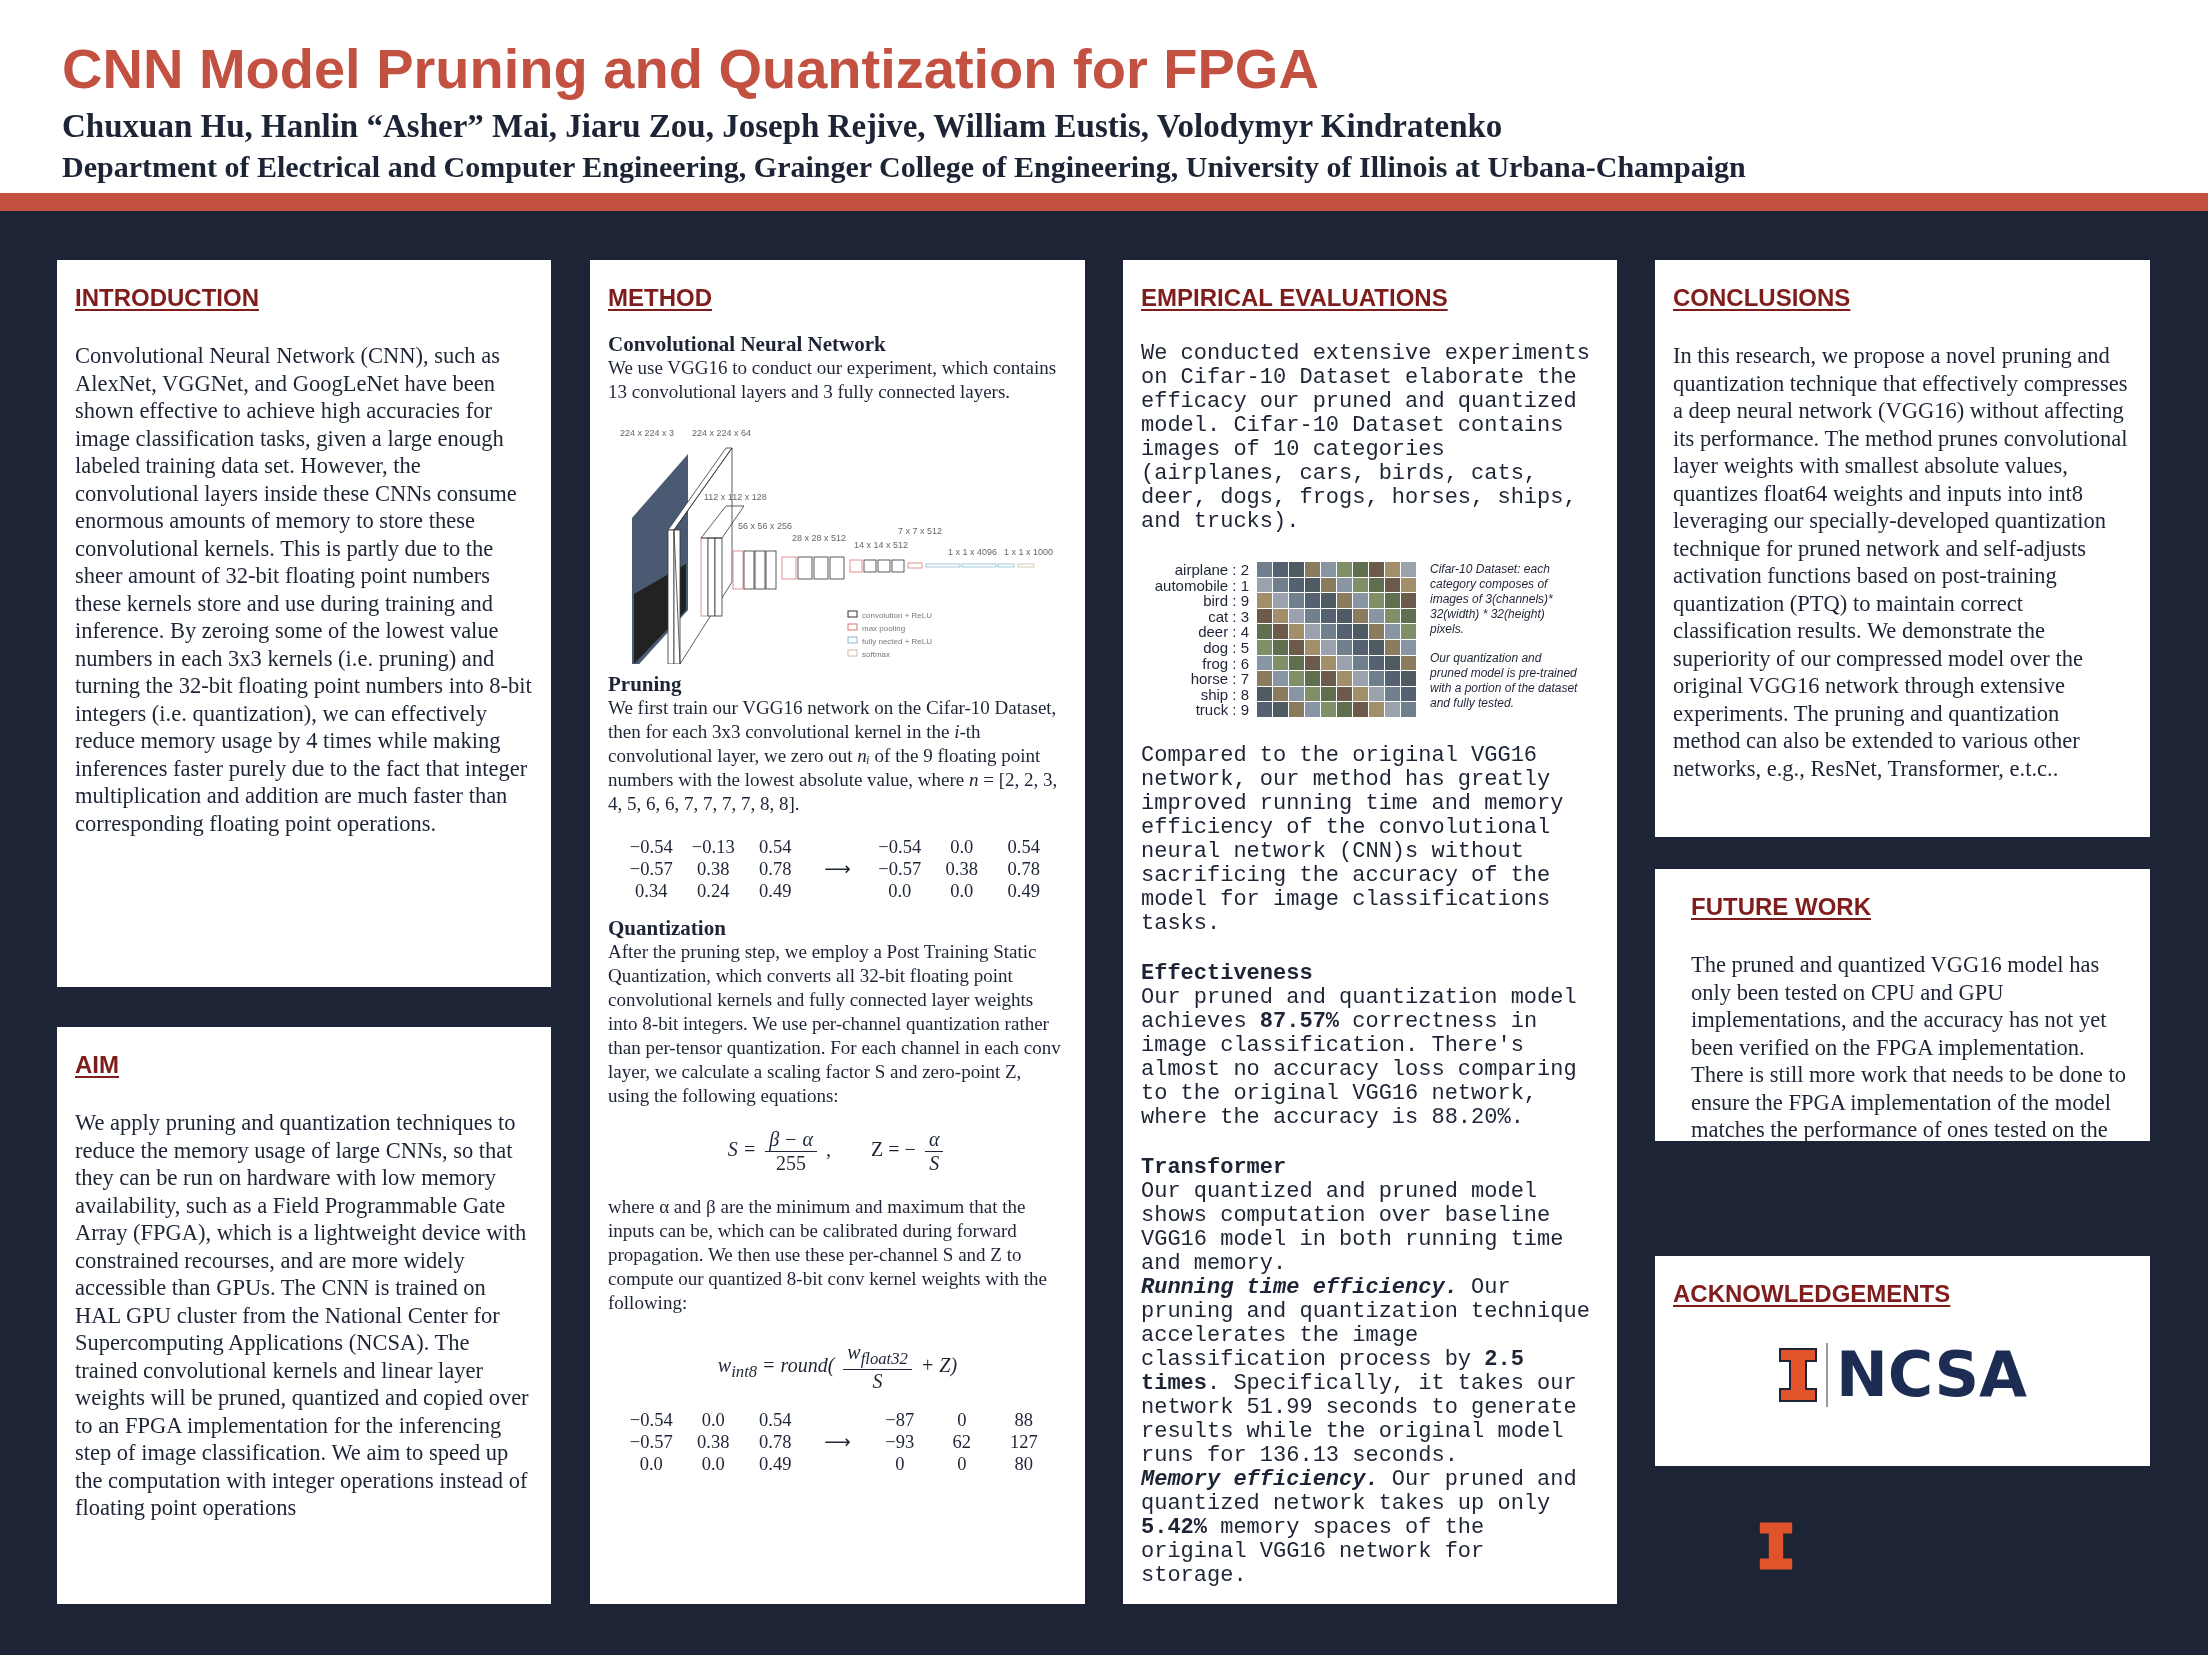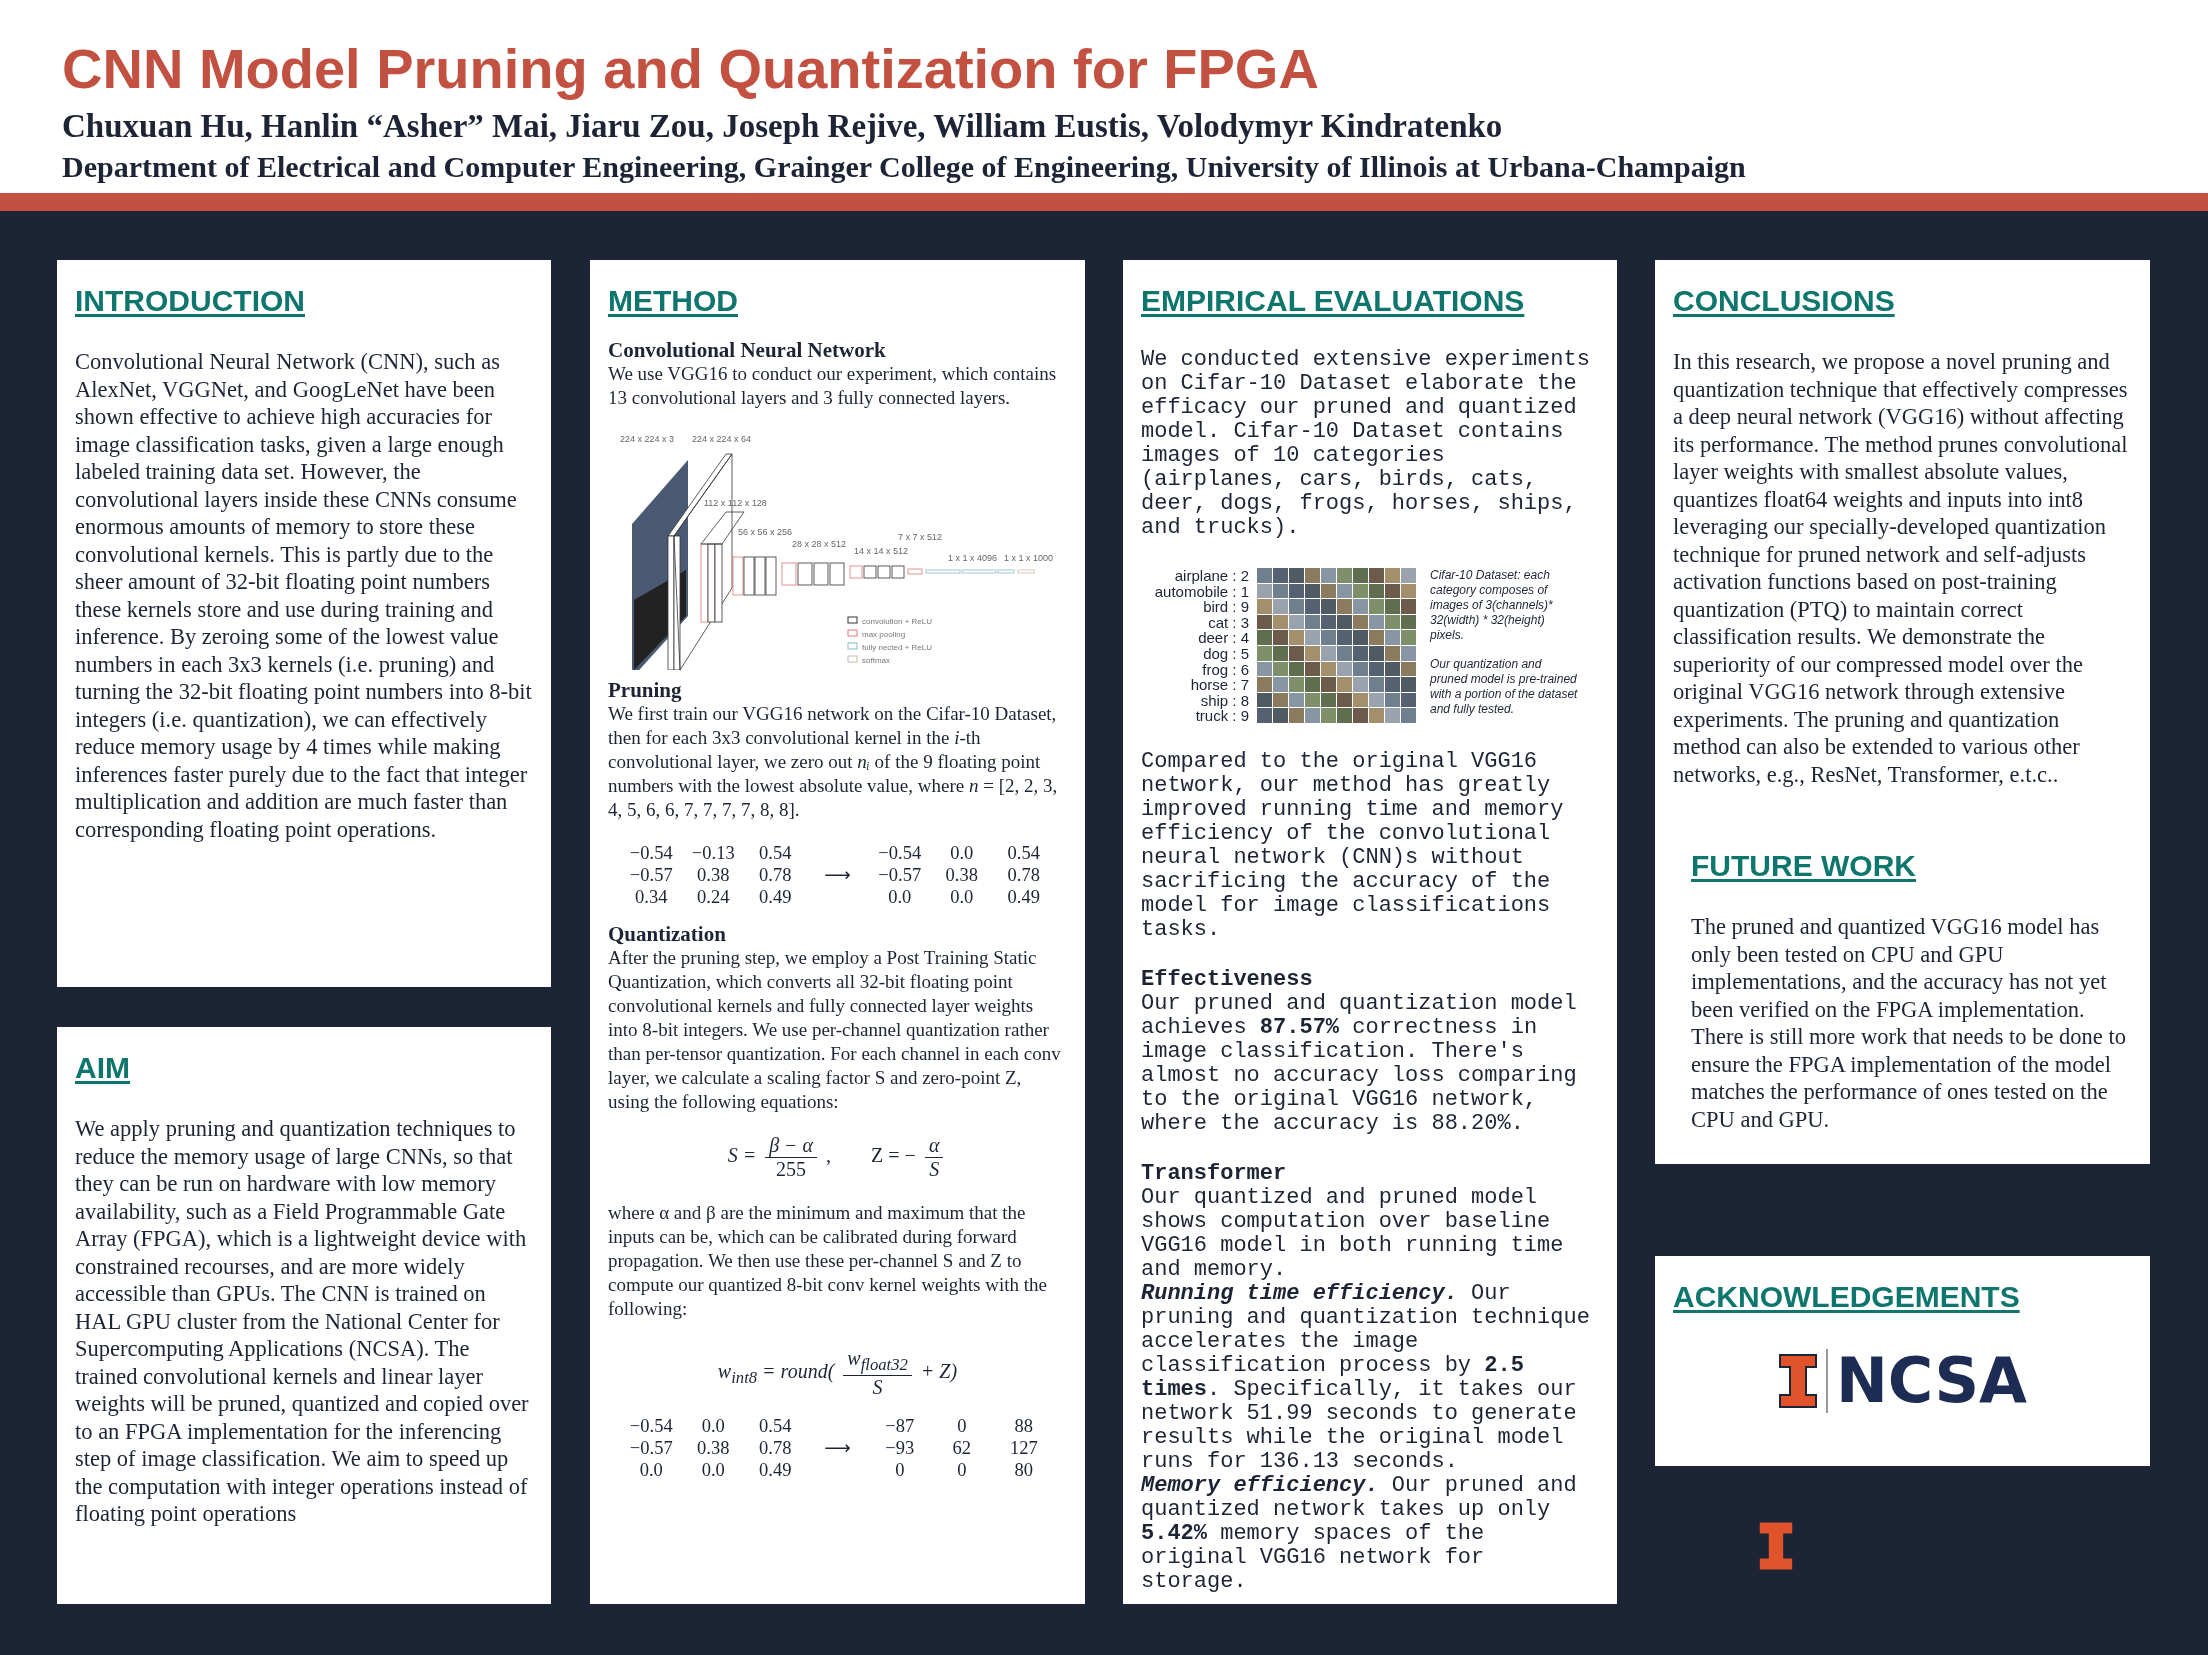--- a/index.html
+++ b/index.html
@@ -3,21 +3,21 @@
 <meta charset="utf-8">
 <style>
   html,body{margin:0;padding:0;}
   body{width:2208px;height:1655px;background:#1d2435;position:relative;overflow:hidden;font-family:"DejaVu Serif",serif;color:#1d2435;}
   .header{position:absolute;left:0;top:0;width:2208px;height:193px;background:#fff;}
   .title{position:absolute;left:62px;top:36px;font-family:"Liberation Sans",sans-serif;font-weight:bold;font-size:56px;color:#c35141;letter-spacing:0px;}
   .authors{position:absolute;left:62px;top:108px;font-family:"Liberation Serif",serif;font-weight:bold;font-size:33px;color:#1d2435;}
   .affil{position:absolute;left:62px;top:150px;font-family:"Liberation Serif",serif;font-weight:bold;font-size:30px;color:#1d2435;}
   .redbar{position:absolute;left:0;top:193px;width:2208px;height:18px;background:#c35141;}
   .panel{position:absolute;background:#fff;box-sizing:border-box;padding:14px 18px;}
-  .ph{font-family:"Liberation Sans",sans-serif;font-weight:bold;font-size:30px;color:#0f766e;text-decoration:underline;text-underline-offset:3px;margin:10px 0 30px 0;}
+  .ph{font-family:"Liberation Sans",sans-serif;font-weight:bold;font-size:24px;color:#7f1d1d;text-decoration:underline;text-underline-offset:3px;margin:10px 0 30px 0;}
   .body{font-family:"Liberation Serif",serif;font-size:22.5px;line-height:27.5px;color:#1d2435;}
   .sub{font-family:"Liberation Serif",serif;font-weight:bold;font-size:21px;line-height:24px;margin-top:0;}
   .mbody{font-family:"Liberation Serif",serif;font-size:19px;line-height:24px;}
   .matrix{display:flex;align-items:center;justify-content:center;gap:18px;font-family:"Liberation Serif",serif;font-size:18.5px;margin:18px 0;}
   .mat{display:grid;grid-template-columns:repeat(3,62px);text-align:center;line-height:22px;}
   .eq{text-align:center;font-family:"Liberation Serif",serif;font-style:italic;font-size:20px;margin:20px 0;}
   .frac{display:inline-flex;flex-direction:column;align-items:center;vertical-align:middle;margin:0 4px;}
   .frac .n{border-bottom:1px solid #1d2435;padding:0 4px;}
   .ebody{font-family:Liberation Mono, monospace;font-size:22px;line-height:24px;}
   .esub{font-weight:bold;font-size:22px;margin-top:22px;}
@@ -327,21 +327,21 @@
     <b><i>Running time efficiency.</i></b><span> Our pruning and quantization technique accelerates the image classification process by </span><b>2.5 times</b><span>. Specifically, it takes our network 51.99 seconds to generate results while the original model runs for 136.13 seconds.</span><br>
     <b><i>Memory efficiency.</i></b><span> Our pruned and quantized network takes up only </span><b>5.42%</b><span> memory spaces of the original VGG16 network for storage.</span>
   </div>
 </div>
 
 <div class="panel" style="left:1655px;top:260px;width:495px;height:577px;">
   <div class="ph">CONCLUSIONS</div>
   <div class="body">In this research, we propose a novel pruning and quantization technique that effectively compresses a deep neural network (VGG16) without affecting its performance. The method prunes convolutional layer weights with smallest absolute values, quantizes float64 weights and inputs into int8 leveraging our specially-developed quantization technique for pruned network and self-adjusts activation functions based on post-training quantization (PTQ) to maintain correct classification results. We demonstrate the superiority of our compressed model over the original VGG16 network through extensive experiments. The pruning and quantization method can also be extended to various other networks, e.g., ResNet, Transformer, e.t.c..</div>
 </div>
 
-<div class="panel" style="left:1655px;top:825px;width:495px;height:339px;padding-left:36px;">
+<div class="panel" style="left:1655px;top:869px;width:495px;height:272px;padding-left:36px;">
   <div class="ph">FUTURE WORK</div>
   <div class="body">The pruned and quantized VGG16 model has only been tested on CPU and GPU implementations, and the accuracy has not yet been verified on the FPGA implementation. There is still more work that needs to be done to ensure the FPGA implementation of the model matches the performance of ones tested on the CPU and GPU.</div>
 </div>
 
 <div class="panel" style="left:1655px;top:1256px;width:495px;height:210px;">
   <div class="ph">ACKNOWLEDGEMENTS</div>
   <div style="display:flex;align-items:center;justify-content:center;gap:8px;margin-top:6px;">
     <svg width="40" height="56" viewBox="0 0 40 56">
       <path d="M2,2 H38 V14 H28 V42 H38 V54 H2 V42 H12 V14 H2 Z" fill="#e0532b" stroke="#1d2435" stroke-width="2"></path>
     </svg>

